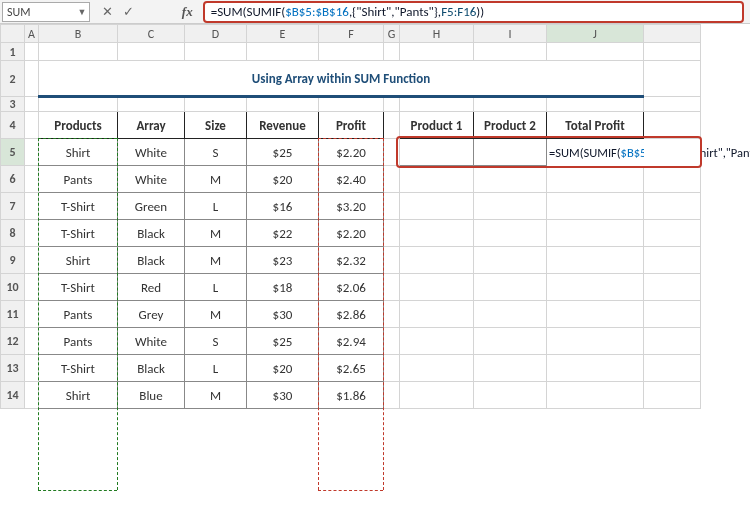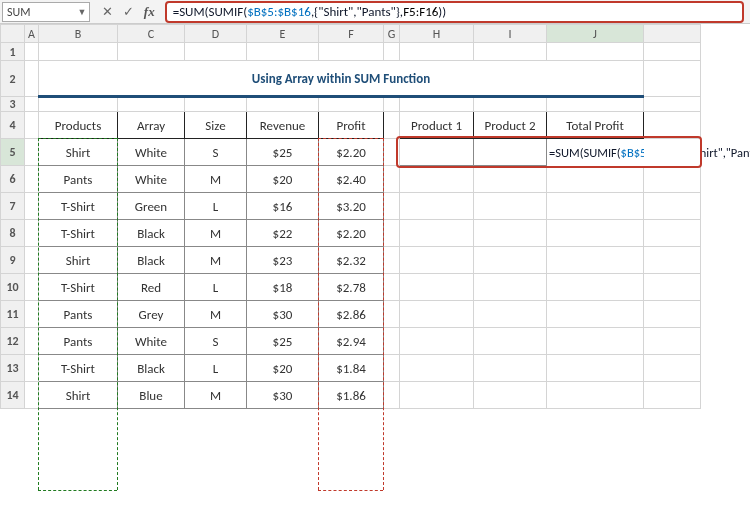--- a/index.html
+++ b/index.html
@@ -5,54 +5,54 @@
     * { margin:0; padding:0; box-sizing:border-box; }
     body { font-family:Calibri,Arial,sans-serif; font-size:13px; background:#fff; color:#333; user-select:none; }
     .app { width:750px; height:516px; position:relative; overflow:hidden; background:#fff; }
 
     
     .fbar { height:24px; display:flex; align-items:center; border-bottom:1px solid #ccc; background:#f3f3f3; }
     .name-wrap { display:flex; align-items:center; border:1px solid #aaa; background:#fff; height:20px; margin:0 2px; }
     .name-box { width:72px; padding:8px 4px; font-size:12px; color:#444; }
     .dd { width:14px; text-align:center; color:#666; font-size:9px; }
     .fbar-icons { display:flex; align-items:center; gap:10px; padding:0 10px; color:#666; font-size:13px; }
-    .fx { font-style:italic; font-family:'Times New Roman',serif; font-weight:bold; color:#555; }
+    .fx { font-style:italic; font-family:'Times New Roman',serif; font-weight:bold; color:#555;margin-left:38px; }
     .formula-inp { flex:1; height:22px; display:flex; align-items:center; padding:0 6px; background:#fff; border:2px solid #c0392b; border-radius:4px; margin-right:6px; font-family:Calibri,Arial; font-size:13px; }
 
     
     .grid { position:relative; }
     table.sheet { border-collapse:collapse; }
     table.sheet th, table.sheet td { border:1px solid #d4d4d4; padding:0; }
     .colhdr th { background:#f0f0f0; color:#555; font-weight:normal; font-size:12px; text-align:center; height:18px; }
     .colhdr th.first { width:24px; background:#f0f0f0; }
     .rowhdr { background:#f0f0f0; color:#555; text-align:center; width:24px; font-size:12px; }
     .rowhdr.sel { background:#d8e6d8; }
     td.cell { background:#fff; height:27px; vertical-align:middle; text-align:center; font-size:13px; position:relative; }
     tr.r1 td.cell { height:18px; }
     tr.r3 td.cell { height:12px; }
 
     .title-cell { font-size:17px; font-weight:bold; color:#1f4e78; text-align:center; border-bottom:3px solid #1f4e78 !important; }
 
-    .hbox { border:1.5px solid #222 !important; background:#d9e1f2; font-weight:normal; font-size:13.5px; }
+    .hbox { border:1.5px solid #222 !important; background:#d9e1f2; font-weight:bold; font-size:13.5px; }
 
     
     .db { border:1px solid #888 !important; }
     .profit { background:#fde4dc; }
     .prod  { background:#eaeef7; }
 
     
     .ants-v { position:absolute; top:0; bottom:0; width:0; border-left:1.5px dashed #1f7a1f; }
     .ants-h { position:absolute; left:0; right:0; height:0; border-top:1.5px dashed #1f7a1f; }
 
     
     .callout { position:absolute; border:2.5px solid #c0392b; border-radius:4px; pointer-events:none; }
 
     
     .cell-formula { position:absolute; left:0; top:0; height:27px; display:flex; align-items:center; white-space:nowrap; font-size:12.5px; padding:0 2px; background:#fff; }
-    .tok-black{color:#0f172a}.tok-blue{color:#0070c0}.tok-red{color:#000000}
+    .tok-black{color:#0f172a}.tok-blue{color:#0070c0}.tok-red{color:#0c4a6e}
 
     
     .cA{width:14px}.cB{width:79px}.cC{width:67px}.cD{width:62px}.cE{width:72px}.cF{width:65px}.cG{width:16px}.cH{width:74px}.cI{width:73px}.cJ{width:97px}.cK{width:57px}
     tr.r2 td.cell{height:36px}
     .colhdr th.sel{background:#d8e6d8}
   </style>
 </head>
 <body>
 <div class="app">
 
@@ -222,21 +222,21 @@
             <td class="cell"></td>
             <td class="cell"></td>
           </tr>
       <tr>
             <th class="rowhdr">10</th>
             <td class="cell"></td>
         <td class="cell db prod">T-Shirt</td>
         <td class="cell db">Red</td>
         <td class="cell db">L</td>
         <td class="cell db">$18</td>
-        <td class="cell db profit">$2.78</td>
+        <td class="cell db profit">$2.06</td>
         <td class="cell"></td>
             <td class="cell"></td>
             <td class="cell"></td>
             <td class="cell"></td>
             <td class="cell"></td>
           </tr>
       <tr>
             <th class="rowhdr">11</th>
             <td class="cell"></td>
         <td class="cell db prod">Pants</td>
@@ -264,21 +264,21 @@
             <td class="cell"></td>
             <td class="cell"></td>
           </tr>
       <tr>
             <th class="rowhdr">13</th>
             <td class="cell"></td>
         <td class="cell db prod">T-Shirt</td>
         <td class="cell db">Black</td>
         <td class="cell db">L</td>
         <td class="cell db">$20</td>
-        <td class="cell db profit">$1.84</td>
+        <td class="cell db profit">$2.65</td>
         <td class="cell"></td>
             <td class="cell"></td>
             <td class="cell"></td>
             <td class="cell"></td>
             <td class="cell"></td>
           </tr>
       <tr>
             <th class="rowhdr">14</th>
             <td class="cell"></td>
         <td class="cell db prod">Shirt</td>

